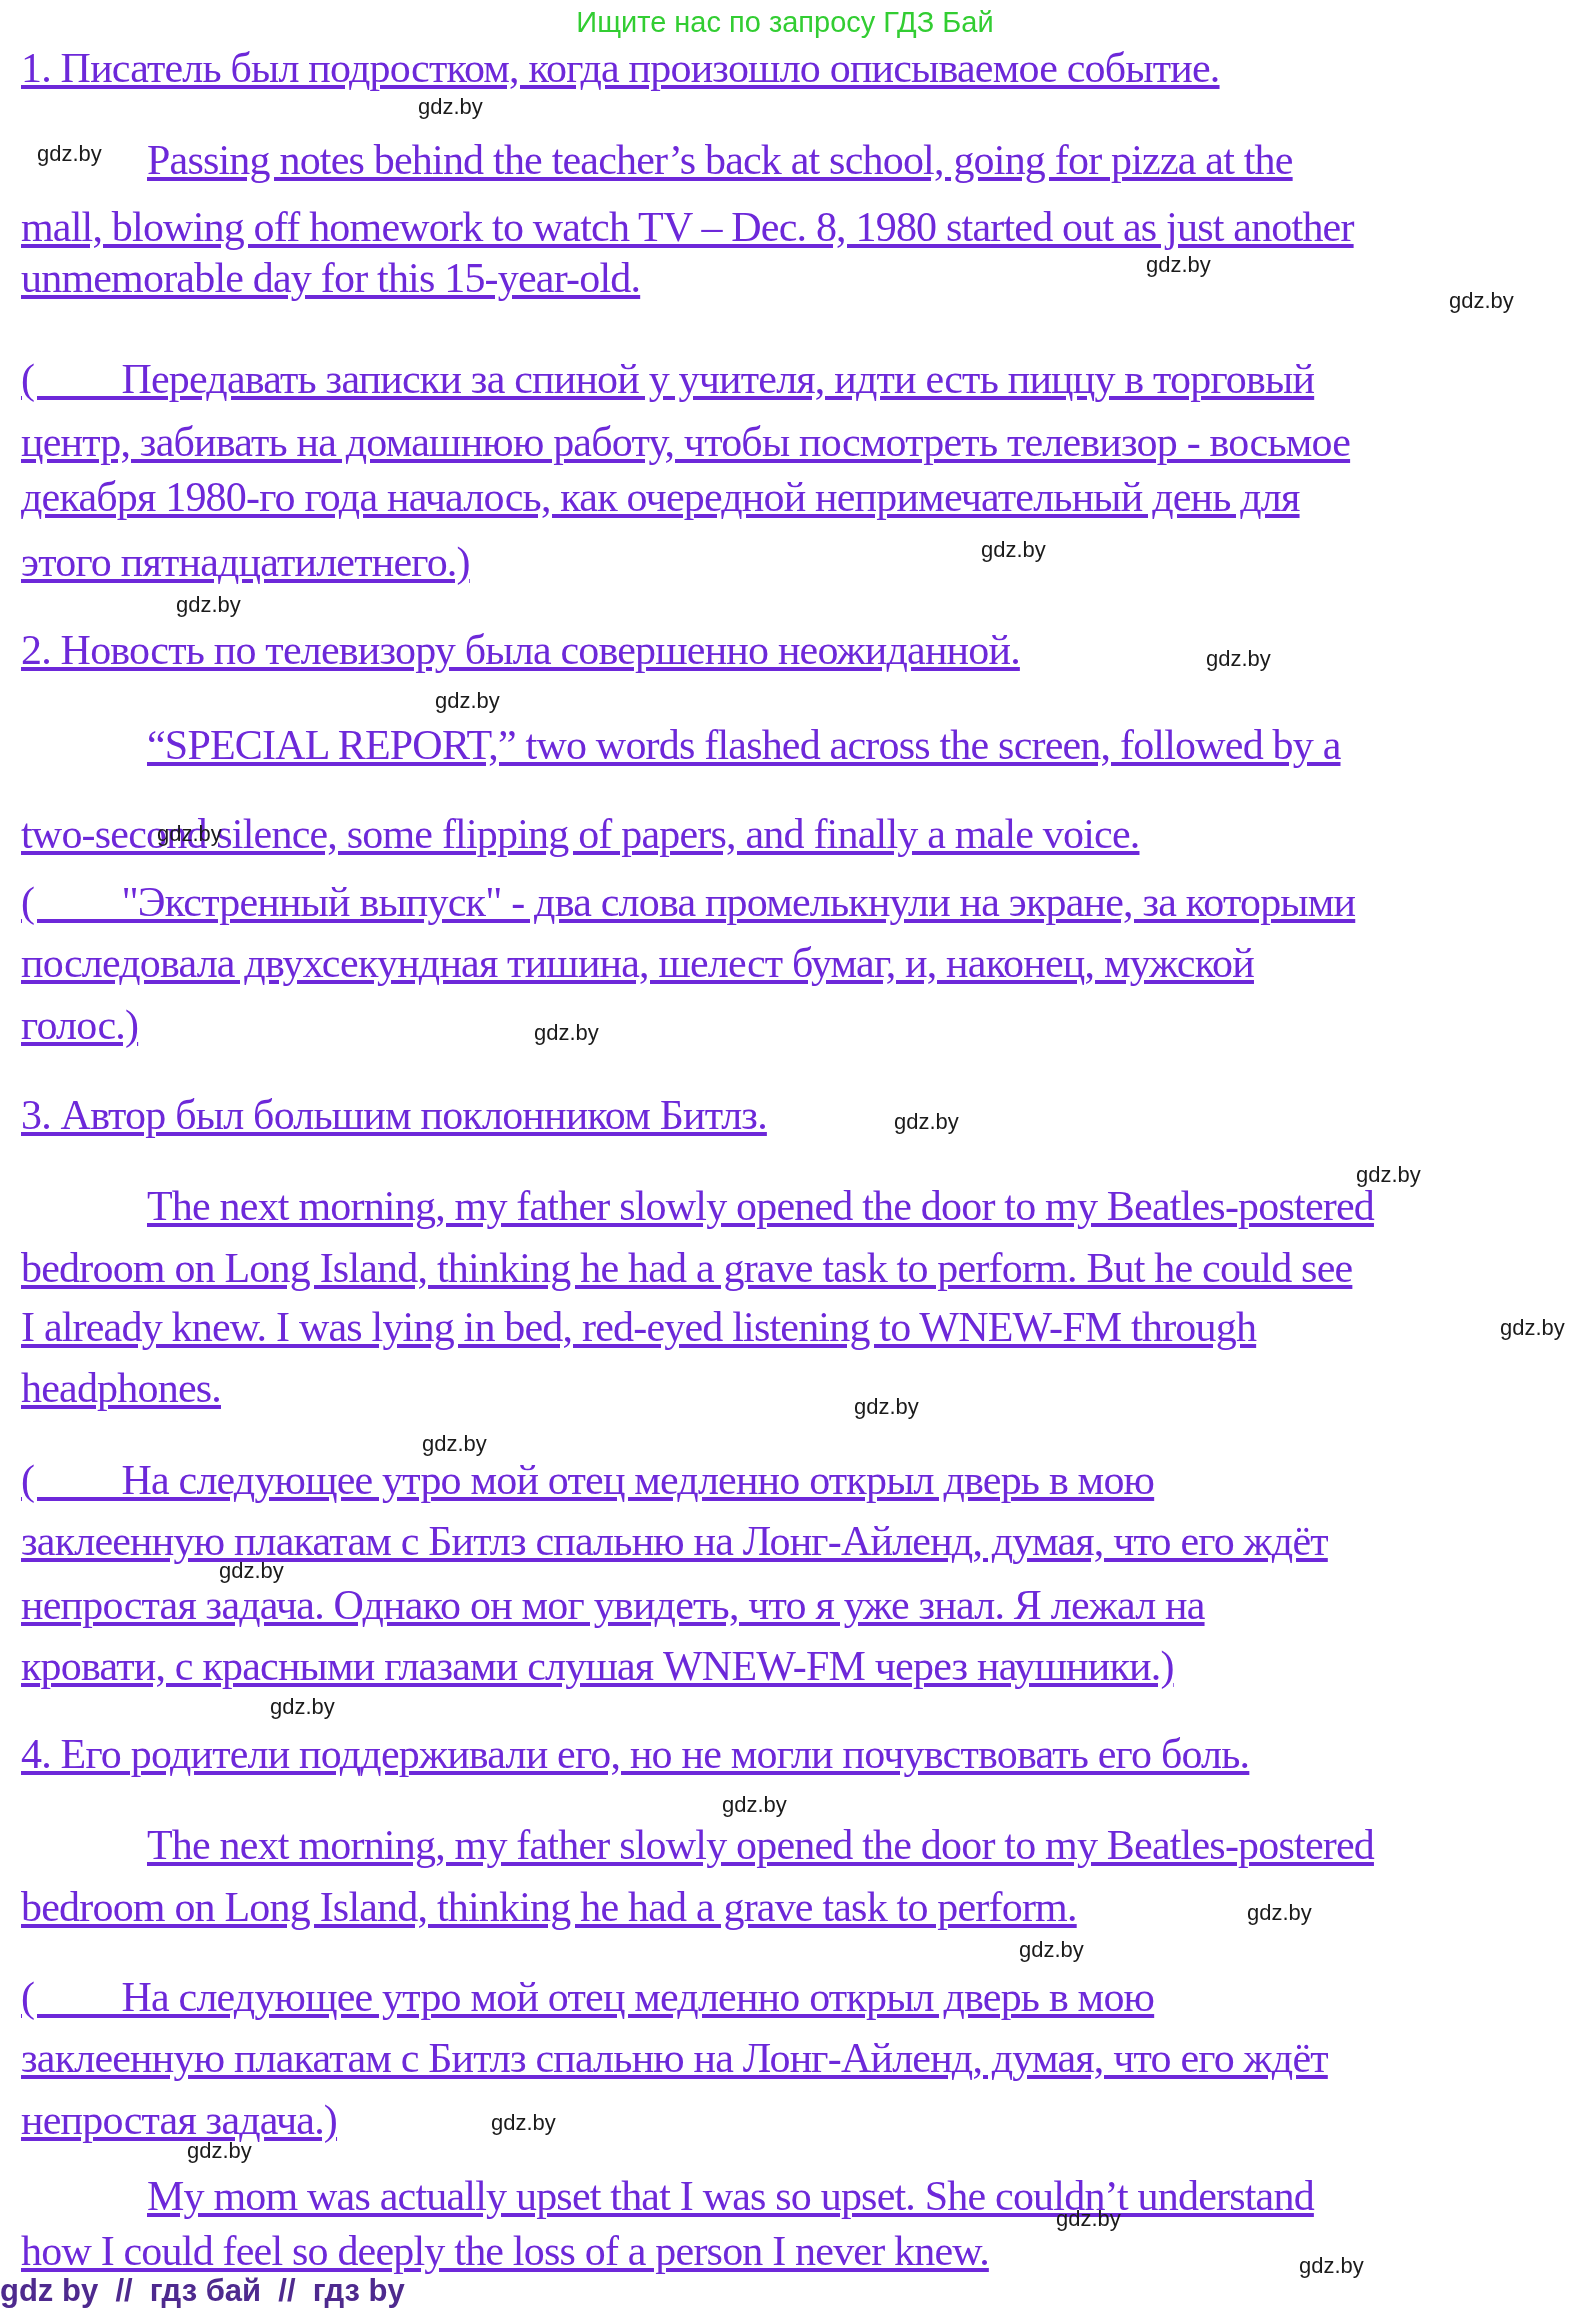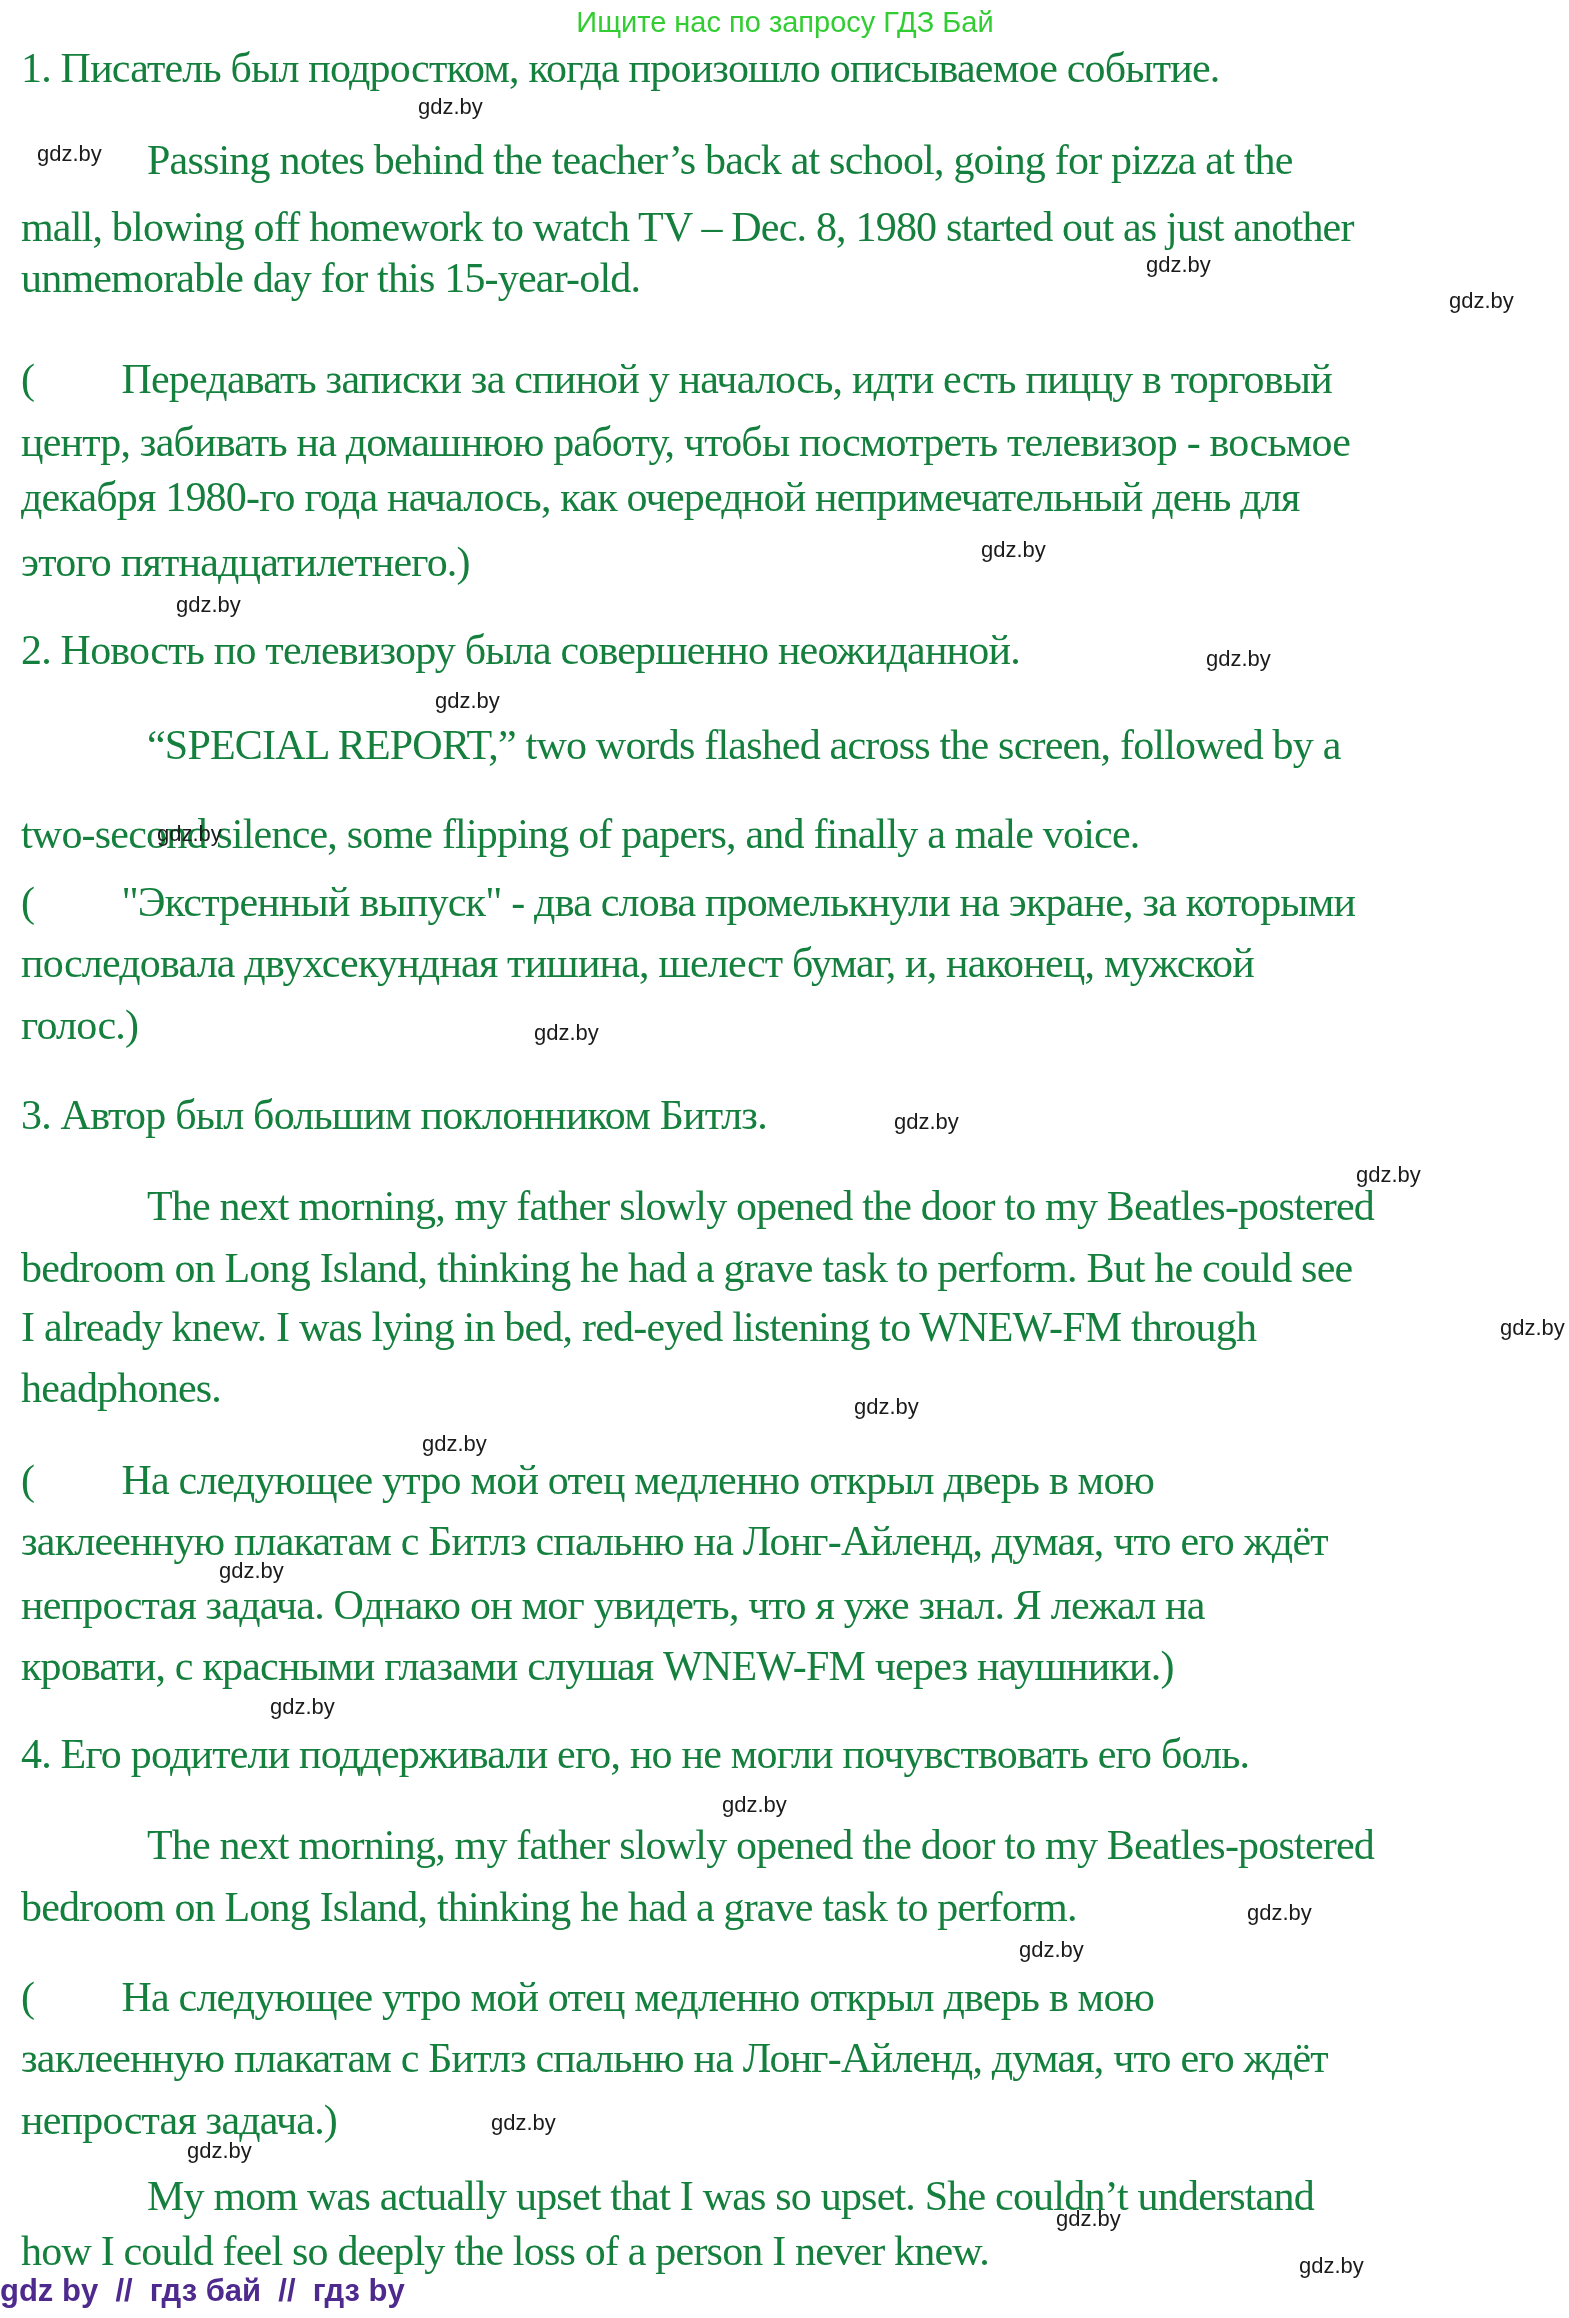--- a/index.html
+++ b/index.html
@@ -24,21 +24,22 @@
     color: #32CD32;
     white-space: pre;
   }
   .ln {
     position: absolute;
     left: 21px;
     font-size: 42px;
     line-height: 62px;
     letter-spacing: -0.8px;
     white-space: pre;
-    color: #15803d;
+    color: #6d28d9;
+    text-decoration: underline;
   }
   .ind { left: 147px; }
   .wm {
     position: absolute;
     font-family: "Liberation Sans", sans-serif;
     font-size: 22px;
     line-height: 26px;
     color: #1b1b1b;
     white-space: pre;
   }
@@ -60,21 +61,21 @@
 <body>
 
 <div class="page">
 
   <div class="promo">Ищите нас по запросу ГДЗ Бай</div>
 
   <div class="ln" style="top:37px">1. Писатель был подростком, когда произошло описываемое событие.</div>
   <div class="ln ind" style="top:129px">Passing notes behind the teacher’s back at school, going for pizza at the</div>
   <div class="ln" style="top:196px">mall, blowing off homework to watch TV – Dec. 8, 1980 started out as just another</div>
   <div class="ln" style="top:247px">unmemorable day for this 15-year-old.</div>
-  <div class="ln" style="top:348px">(         Передавать записки за спиной у началось, идти есть пиццу в торговый</div>
+  <div class="ln" style="top:348px">(         Передавать записки за спиной у учителя, идти есть пиццу в торговый</div>
   <div class="ln" style="top:411px">центр, забивать на домашнюю работу, чтобы посмотреть телевизор - восьмое</div>
   <div class="ln" style="top:466px">декабря 1980-го года началось, как очередной непримечательный день для</div>
   <div class="ln" style="top:531px">этого пятнадцатилетнего.)</div>
   <div class="ln" style="top:619px">2. Новость по телевизору была совершенно неожиданной.</div>
   <div class="ln ind" style="top:714px">“SPECIAL REPORT,” two words flashed across the screen, followed by a</div>
   <div class="ln" style="top:803px">two-second silence, some flipping of papers, and finally a male voice.</div>
   <div class="ln" style="top:871px">(         "Экстренный выпуск" - два слова промелькнули на экране, за которыми</div>
   <div class="ln" style="top:932px">последовала двухсекундная тишина, шелест бумаг, и, наконец, мужской</div>
   <div class="ln" style="top:994px">голос.)</div>
   <div class="ln" style="top:1084px">3. Автор был большим поклонником Битлз.</div>

